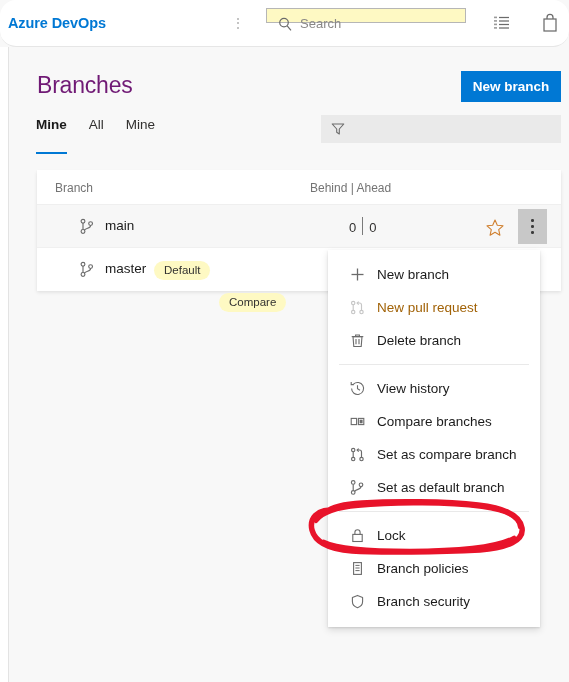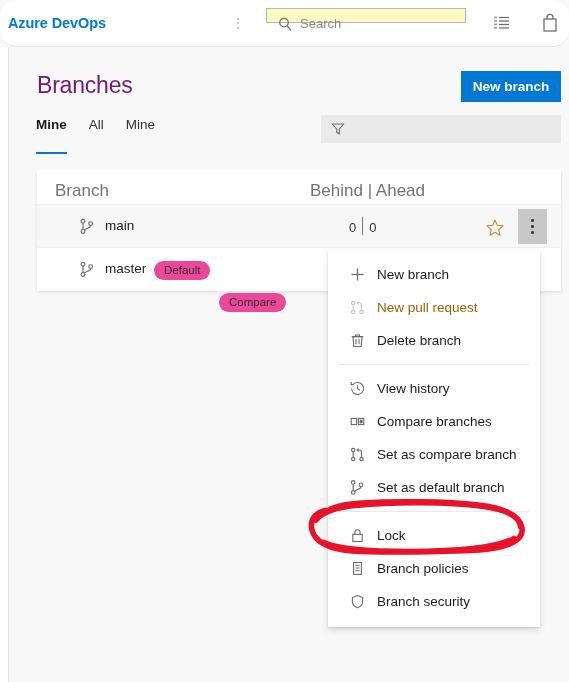--- a/index.html
+++ b/index.html
@@ -115,38 +115,38 @@
     width: 524px; height: 121px;
     background: #ffffff;
     box-shadow: 0 1.6px 3.6px rgba(0,0,0,.10), 0 0.3px 0.9px rgba(0,0,0,.08);
   }
   .thead {
     position: relative; height: 35px;
     border-bottom: 1px solid #efefef;
   }
   .th {
     position: absolute; top: 11px;
-    font-size: 17px; color: #737373;
+    font-size: 12px; color: #737373;
   }
   .th.branch { left: 18px; }
   .th.behind { left: 273px; }
   .row {
     position: relative; height: 43px;
     border-bottom: 1px solid #f0f0f0;
   }
   .row.hovered { background: #f7f7f7; }
   .row:last-child { border-bottom: none; }
   .branch-icon { position: absolute; left: 42px; top: 13px; }
   .branch-name {
     position: absolute; left: 68px; top: 13px;
     font-size: 13.5px; color: #1b1b1b;
   }
   .badge {
     position: absolute; top: 13px; height: 19px;
-    border-radius: 10px; background: #ec4899;
+    border-radius: 10px; background: #fef9c3;
     font-size: 11.5px; color: #323130;
     padding: 0 10px; line-height: 19px;
   }
   .badge.b1 { left: 117px; }
   .badge.b2 { left: 182px; margin-top: 32px; }
   .counts {
     position: absolute; left: 312px; top: 13px;
     font-size: 13px; color: #323130;
     display: flex; align-items: center; gap: 6px;
   }

